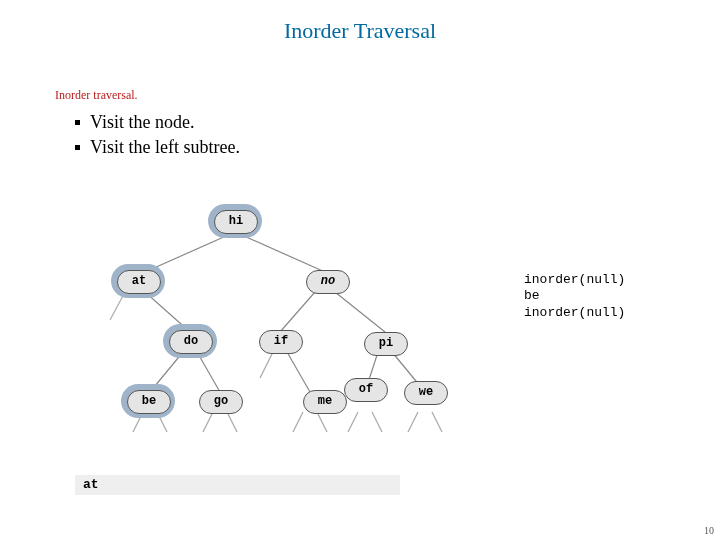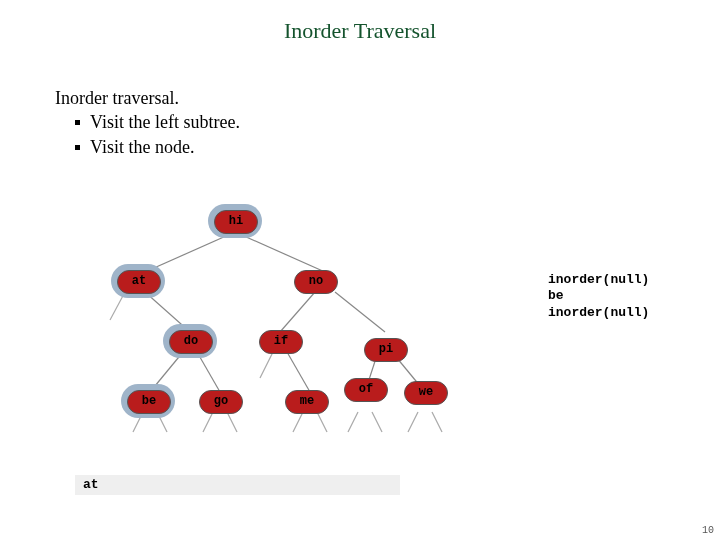--- a/index.html
+++ b/index.html
@@ -19,28 +19,28 @@
     position: relative;
     box-sizing: border-box;
   }
   .title {
     position: absolute;
     top: 18px;
     left: 0;
     width: 720px;
     text-align: center;
     font-size: 22px;
-    color: #14532d;
+    color: #0369a1;
   }
   .lead {
     position: absolute;
     top: 88px;
     left: 55px;
-    font-size: 18px;
-    color: #000000;
+    font-size: 12px;
+    color: #b91c1c;
   }
   .bullets {
     position: absolute;
     top: 112px;
     left: 75px;
     font-size: 18px;
     color: #000;
   }
   .bullets .row { margin-bottom: 4px; display:flex; align-items:center; }
   .bullets .dot {
@@ -60,21 +60,21 @@
     position: absolute;
     width: 42px;
     height: 22px;
     box-sizing: border-box;
   }
   .node .box {
     position: absolute;
     left:0; top:0;
     width: 42px;
     height: 22px;
-    background: #b91c1c;
+    background: #e5e5e5;
     border: 1px solid #555;
     border-radius: 12px;
     font-family: "Courier New", monospace;
     font-weight: bold;
     font-size: 12px;
     text-align: center;
     line-height: 20px;
     z-index: 2;
   }
   .node.highlight::before {
@@ -96,23 +96,23 @@
   .edges line {
     stroke: #888;
     stroke-width: 1.2;
   }
   .stub {
     stroke: #aaa !important;
   }
   .sidecode {
     position: absolute;
     top: 272px;
-    left: 548px;
+    left: 524px;
     font-family: "Courier New", monospace;
-    font-weight: bold;
+    font-weight: normal;
     font-size: 13px;
     color: #000;
     line-height: 1.25;
     white-space: pre;
   }
   .bottombar {
     position: absolute;
     top: 475px;
     left: 75px;
     width: 325px;
@@ -123,42 +123,42 @@
     font-size: 13px;
     color: #000;
     line-height: 20px;
     padding-left: 8px;
     box-sizing: border-box;
   }
   .pagenum {
     position: absolute;
     bottom: 4px;
     right: 6px;
-    font-family: Liberation Mono, monospace;
+    font-family: Liberation Serif, serif;
     font-size: 10px;
     color: #555;
   }
 </style>
 </head>
 <body>
 
 <div class="slide">
 
   <div class="title">Inorder Traversal</div>
 
   <div class="lead">Inorder traversal.</div>
 
   <div class="bullets">
     <div class="row">
       <span class="dot"></span>
-      <span>Visit the left subtree.</span>
+      <span>Visit the node.</span>
     </div>
     <div class="row">
       <span class="dot"></span>
-      <span>Visit the node.</span>
+      <span>Visit the left subtree.</span>
     </div>
   </div>
 
   <div class="tree">
     <svg class="edges" viewBox="0 0 480 230">
 
       <line x1="180" y1="22" x2="90" y2="62"></line>
       <line x1="180" y1="22" x2="270" y2="62"></line>
 
       <line class="stub" x1="70" y1="82" x2="55" y2="110"></line>
@@ -192,39 +192,39 @@
       <line class="stub" x1="363" y1="202" x2="353" y2="222"></line>
       <line class="stub" x1="377" y1="202" x2="387" y2="222"></line>
     </svg>
 
     <div class="node highlight" style="left:159px; top:0px;">
       <div class="box">hi</div>
     </div>
     <div class="node highlight" style="left:62px; top:60px;">
       <div class="box">at</div>
     </div>
-    <div class="node" style="left:239px; top:60px;">
+    <div class="node" style="left:251px; top:60px;font-style:italic;">
       <div class="box">no</div>
     </div>
     <div class="node highlight" style="left:114px; top:120px;text-decoration:underline;">
       <div class="box">do</div>
     </div>
     <div class="node" style="left:204px; top:120px;">
       <div class="box">if</div>
     </div>
-    <div class="node" style="left:309px; top:128px;">
+    <div class="node" style="left:309px; top:122px;">
       <div class="box">pi</div>
     </div>
     <div class="node highlight" style="left:72px; top:180px;">
       <div class="box">be</div>
     </div>
     <div class="node" style="left:144px; top:180px;">
       <div class="box">go</div>
     </div>
-    <div class="node" style="left:230px; top:180px;">
+    <div class="node" style="left:248px; top:180px;">
       <div class="box">me</div>
     </div>
     <div class="node" style="left:289px; top:168px;">
       <div class="box">of</div>
     </div>
     <div class="node" style="left:349px; top:171px;">
       <div class="box">we</div>
     </div>
   </div>
 

